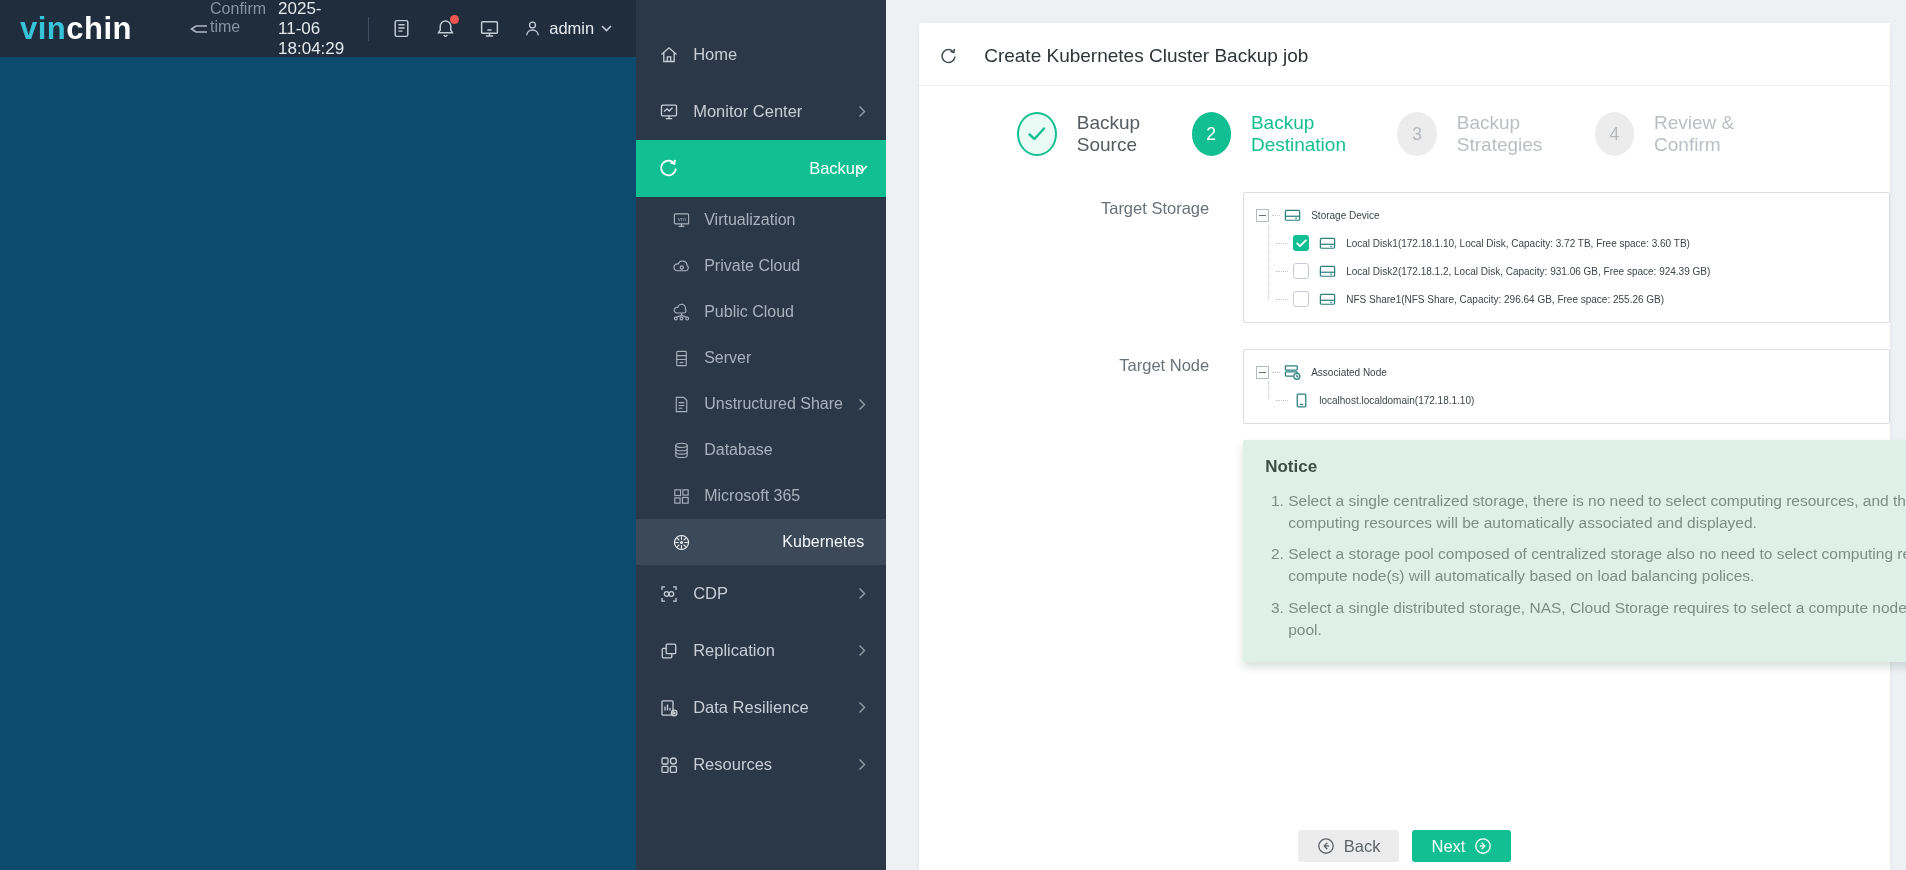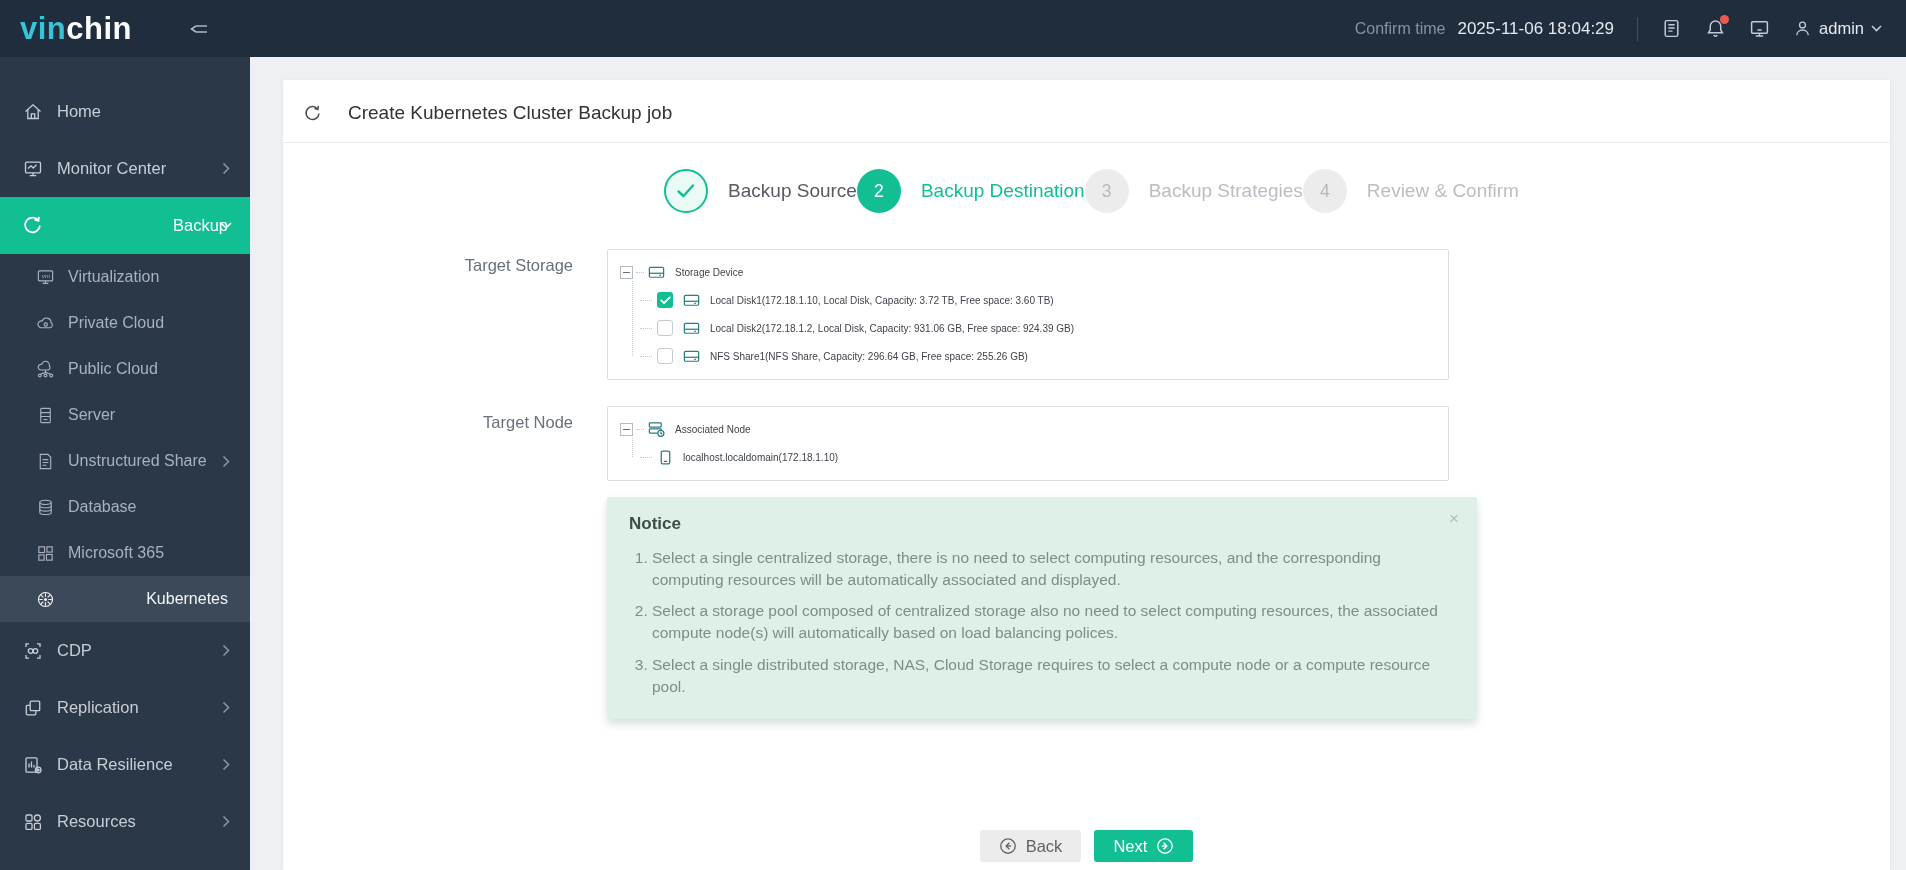--- a/index.html
+++ b/index.html
@@ -1,17 +1,17 @@
 <!DOCTYPE html>
 <html><head>
 <meta charset="utf-8">
 <style>
   * { margin:0; padding:0; box-sizing:border-box; }
   html,body { width:1906px; height:870px; font-family:"Liberation Sans","DejaVu Sans",sans-serif; }
-  .app { width:1906px; height:870px; display:flex; flex-direction:column; overflow:hidden; background:#0c4a6e; }
+  .app { width:1906px; height:870px; display:flex; flex-direction:row; overflow:hidden; background:#0c4a6e; }
 
   
   .topbar { height:57px; flex:0 0 57px; background:#1f2d3d; display:flex; align-items:center; padding:0 24px 0 20px; }
   .logo { font-size:31px; font-weight:700; letter-spacing:.5px; line-height:1; }
   .logo .p1 { color:#38c4d8; }
   .logo .p2 { color:#ffffff; }
   .collapse-btn { margin-left:56px; color:#aeb6c0; display:flex; align-items:center; cursor:pointer; }
   .top-right { margin-left:auto; display:flex; align-items:center; gap:23px; }
   .server-time { display:flex; align-items:baseline; gap:12px; }
   .server-time .lbl { color:#8793a1; font-size:16px; }
@@ -37,21 +37,21 @@
   .chev.down svg { transform:rotate(90deg); }
 
   
   .main { flex:1; position:relative; background:#eef1f4; }
   .card { position:absolute; left:33px; right:16px; top:23px; bottom:0; background:#fff; box-shadow:0 1px 4px rgba(30,45,61,.08); }
   .card-header { display:flex; align-items:center; gap:26px; padding:22px 26px 18px 20px; border-bottom:1px solid #ececec; }
   .card-header .ricon { color:#464c53; display:flex; }
   .card-title { font-size:19px; color:#2f3438; }
 
   
-  .steps { display:flex; justify-content:center; padding:26px 100px 0 98px;margin-left:12px; }
+  .steps { display:flex; justify-content:center; padding:26px 100px 0 98px; }
   .step { display:flex; align-items:center; gap:20px; }
   .step-circle { width:44px; height:44px; border-radius:50%; display:flex; align-items:center; justify-content:center; font-size:17.5px; }
   .step-circle.done { border:2px solid #12bf92; background:#eafaf4; color:#12bf92; }
   .step-circle.current { background:#12bf92; color:#fff; }
   .step-circle.pending { background:#ececec; color:#b4b8bd; }
   .step-label { font-size:19px; }
   .step-label.done { color:#565b62; }
   .step-label.current { color:#12bf92; }
   .step-label.pending { color:#babec4; }
 

